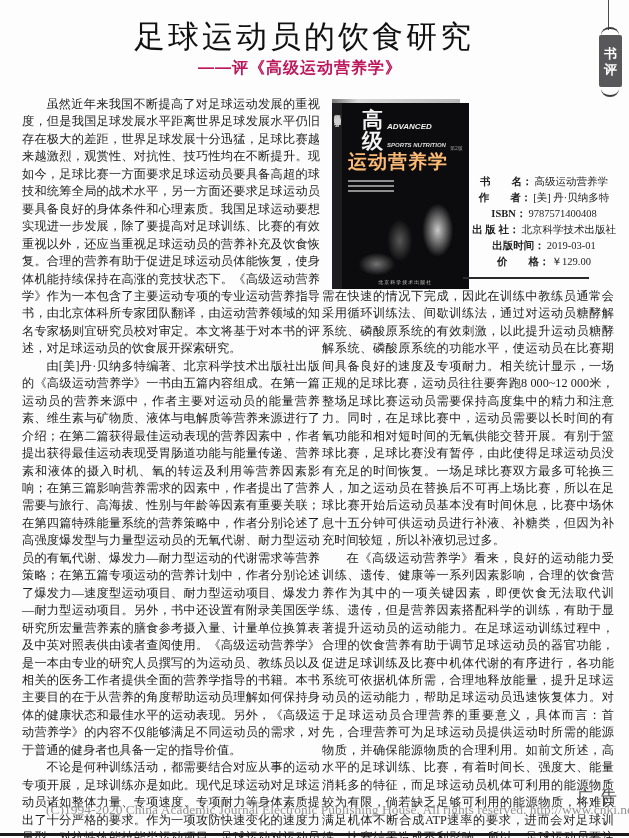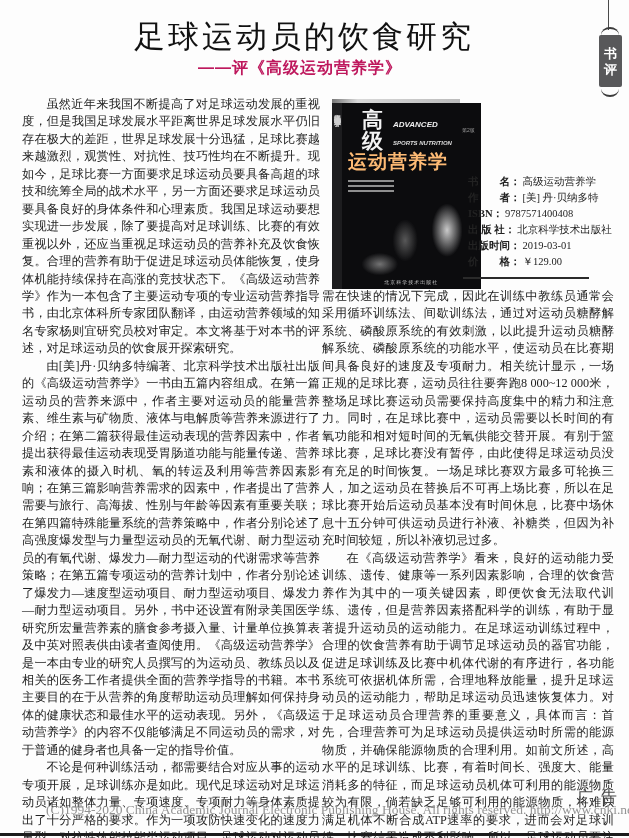--- a/index.html
+++ b/index.html
@@ -45,41 +45,41 @@
   .book-body{flex:1;display:flex;}
   .book-spine{
     width:14px;background:#1d1d1f;display:flex;justify-content:center;
     padding-top:5px;box-sizing:border-box;
   }
   .book-spine span{
     writing-mode:vertical-rl;color:#cfcfcf;font-size:7px;letter-spacing:1px;
     font-family:"Liberation Sans","DejaVu Sans",sans-serif;font-weight:bold;
   }
   .book-front{flex:1;background:#0c0c0e;padding:6px 6px 4px 6px;display:flex;flex-direction:column;box-sizing:border-box;}
-  .cover-row{display:flex;align-items:center;gap:10px;margin-left:14px;}
+  .cover-row{display:flex;align-items:flex-end;gap:4px;margin-left:14px;}
   .cover-cn1{color:#f4f4f4;font-size:21px;font-weight:bold;line-height:1;font-family:"Liberation Sans","DejaVu Sans",sans-serif;}
   .cover-en{flex:1;padding-top:2px;}
   .cover-en .en1{color:#eee;font-size:8px;font-weight:bold;font-style:italic;line-height:1.1;font-family:"Liberation Sans","DejaVu Sans",sans-serif;white-space:nowrap;}
   .cover-en .en2{color:#ddd;font-size:6px;font-weight:bold;font-style:italic;line-height:1.2;font-family:"Liberation Sans","DejaVu Sans",sans-serif;white-space:nowrap;}
   .cover-edition{color:#9a9a9a;font-size:5px;white-space:nowrap;font-family:"Liberation Sans",sans-serif;}
   .cover-cn2{color:#fdba74;font-size:19px;font-weight:bold;line-height:1.15;letter-spacing:1px;font-family:"Liberation Sans","DejaVu Sans",sans-serif;}
   .cover-bullets{margin-top:4px;}
   .cover-bullets i{display:block;width:46px;height:2px;background:#8f8f8f;margin:3px 0;}
   .cover-art{
     flex:1;margin-top:2px;border-radius:2px;
     background:
       radial-gradient(22px 38px at 78% 42%, rgba(235,235,235,.85), rgba(235,235,235,0) 70%),
       radial-gradient(18px 30px at 45% 55%, rgba(120,120,120,.7), rgba(120,120,120,0) 70%),
       radial-gradient(26px 16px at 25% 85%, rgba(170,170,170,.65), rgba(170,170,170,0) 70%),
       #0c0c0e;
   }
   .cover-publisher{color:#c9c9c9;font-size:5px;text-align:center;margin-top:3px;letter-spacing:1px;font-family:"Liberation Sans",sans-serif;}
   
   .book-info{position:absolute;left:468px;top:174px;width:152px;font-size:10.5px;color:#222;}
-  .info-row{display:flex;height:16px;line-height:16px;white-space:nowrap;}
+  .info-row{display:flex;height:16px;line-height:16px;white-space:nowrap;justify-content:center;}
   .info-label{font-weight:bold;}
   .info-colon{font-weight:bold;}
   .info-value{margin-left:2px;}
   .info-divider{position:absolute;left:463px;top:277px;width:126px;height:2px;background:#2a2a2a;}
   
   .ad-label{position:absolute;left:577px;top:787px;font-size:16px;color:#4a4a4a;letter-spacing:2px;font-family:"Liberation Serif",serif;}
   .footer-text{
     position:absolute;left:18px;top:802px;width:600px;
     font-size:13.5px;color:#949494;font-family:"Liberation Serif","DejaVu Serif",serif;margin-left:28px;
   }

